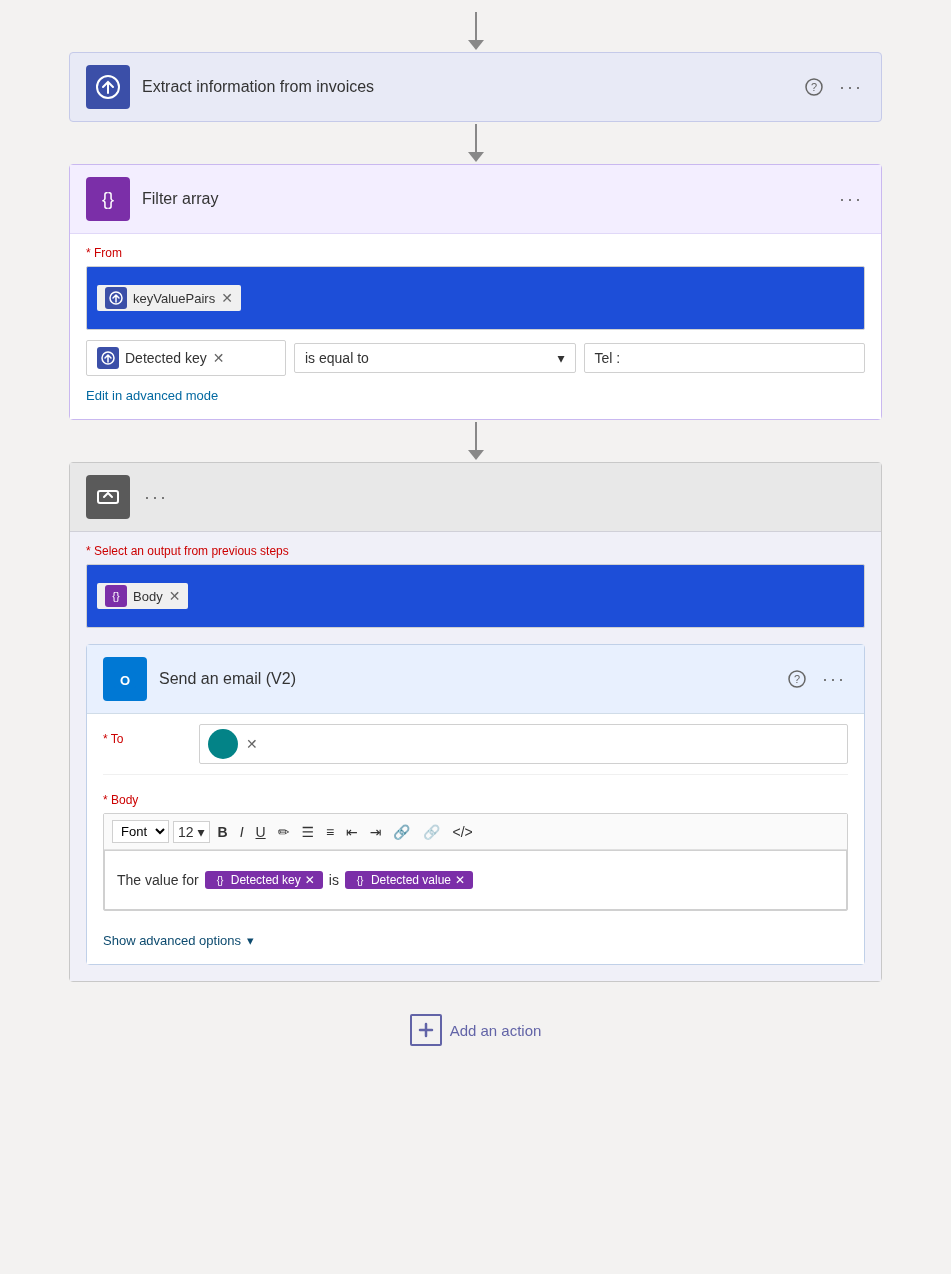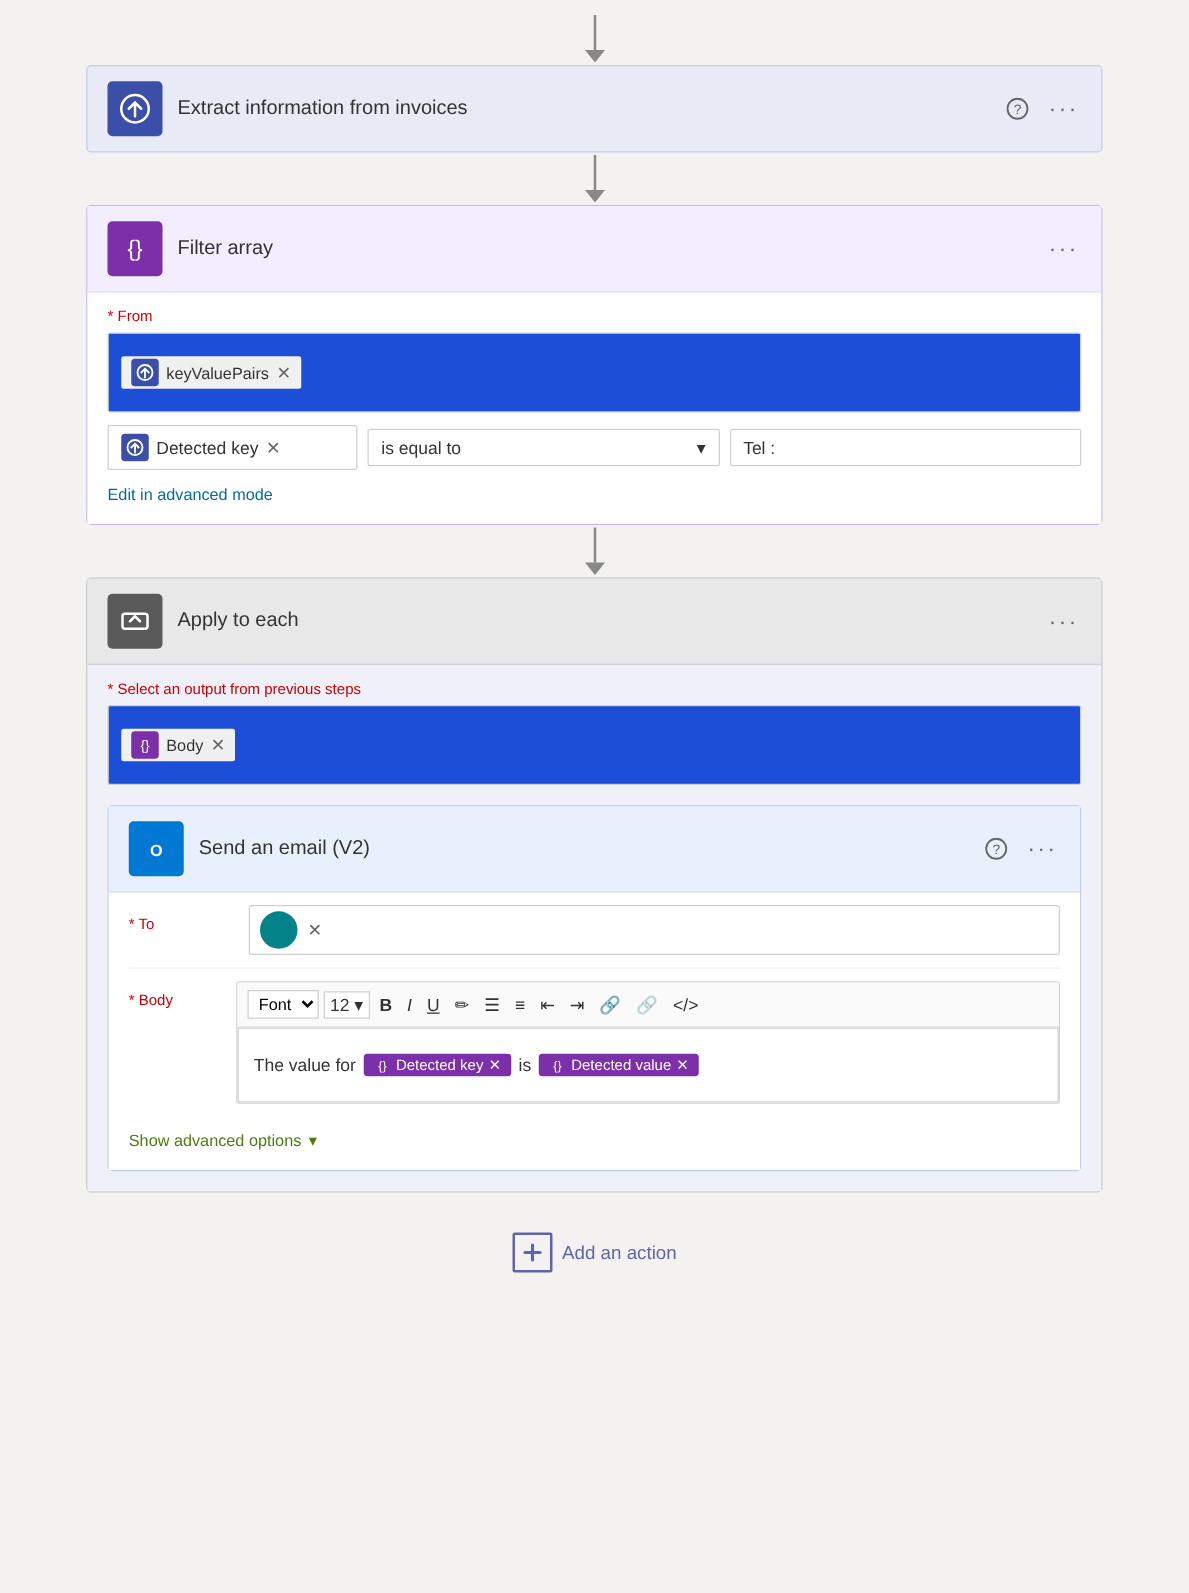--- a/index.html
+++ b/index.html
@@ -304,21 +304,21 @@
       border: none;
       color: white;
       cursor: pointer;
       font-size: 12px;
       padding: 0;
       line-height: 1;
     }
 
     
     .show-advanced {
-      color: #4d7c0f;
+      color: #0c4a6e;
       font-size: 13px;
       cursor: pointer;
       background: none;
       border: none;
       padding: 12px 0 0 0;
       display: flex;
       align-items: center;
       gap: 6px;
     }
 
@@ -470,21 +470,20 @@
   </div>
 
   <div class="card apply-card">
     <div class="card-header" style="background:#e8e8e8;">
       <div class="card-icon icon-gray">
         <svg width="28" height="28" viewBox="0 0 28 28">
           <rect x="4" y="8" width="20" height="12" rx="2" stroke="white" stroke-width="2" fill="none"></rect>
           <path d="M10 14 L14 10 L18 14" stroke="white" stroke-width="2" fill="none" stroke-linecap="round"></path>
         </svg>
       </div>
-      <span class="card-title">Apply to each</span>
       <div class="card-actions">
         <button class="icon-btn dotdotdot">···</button>
       </div>
     </div>
     <div class="apply-body">
       <div class="field-label">* Select an output from previous steps</div>
       <div class="tag-field">
         <div class="tag">
           <div class="tag-icon" style="width:22px;height:22px;background:#7b2fa8;border-radius:3px;">
             <svg width="16" height="16" viewBox="0 0 16 16">
@@ -519,21 +518,21 @@
 
           <div class="field-row">
             <div class="field-name">* To</div>
             <div class="to-field-wrap">
               <div class="circle-avatar"></div>
               <button class="tag-close" style="color:#666;">✕</button>
             </div>
           </div>
 
 
-          <div class="field-row" style="flex-direction:row; gap:6px; border-bottom:none;">
+          <div class="field-row" style="flex-direction:column; gap:6px; border-bottom:none;">
             <div class="field-name">* Body</div>
             <div style="border:1px solid #d0d0d0; border-radius:2px; width:100%;">
 
               <div class="rich-toolbar">
                 <select>
                   <option>Font</option>
                 </select>
                 <span style="border:1px solid #d0d0d0;padding:2px 4px;cursor:pointer;background:white;">
                   <span>12</span> ▾
                 </span>

